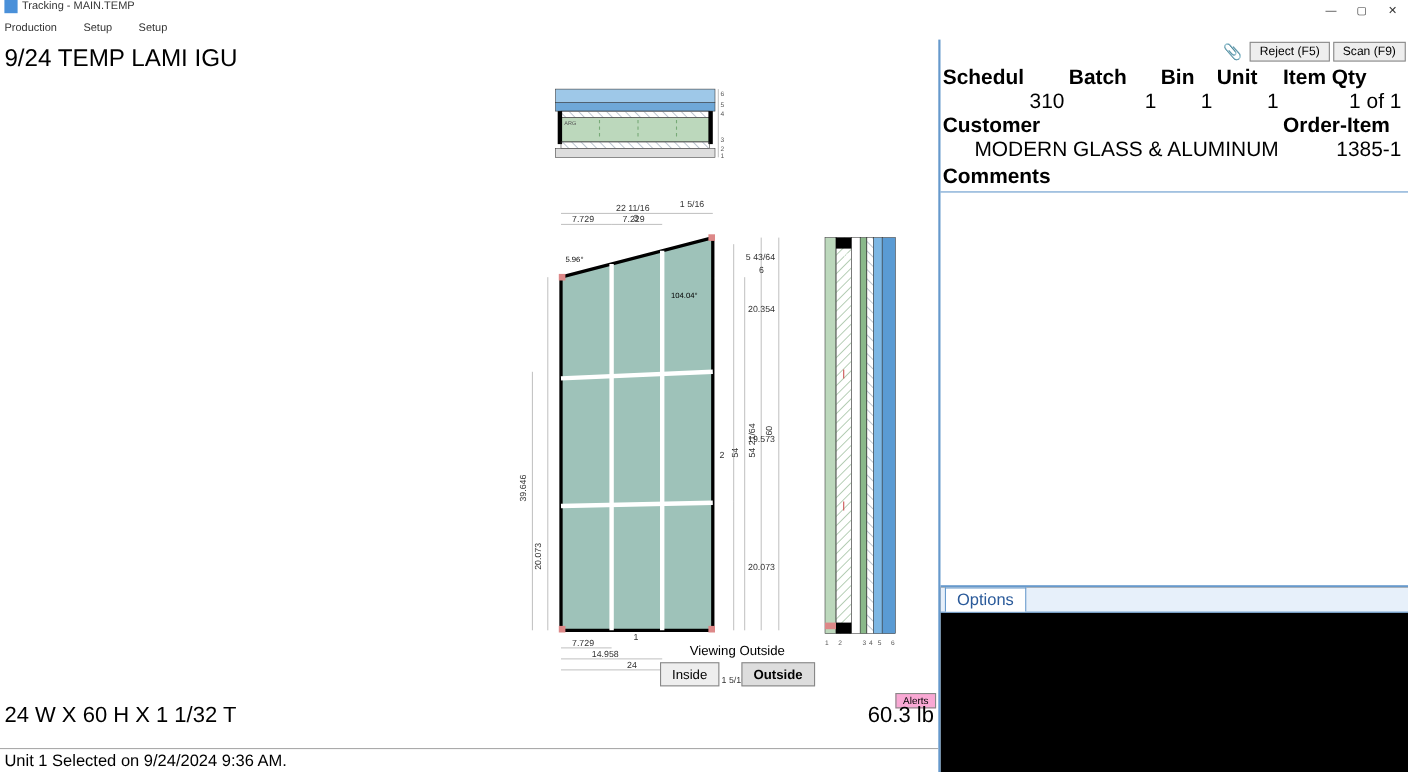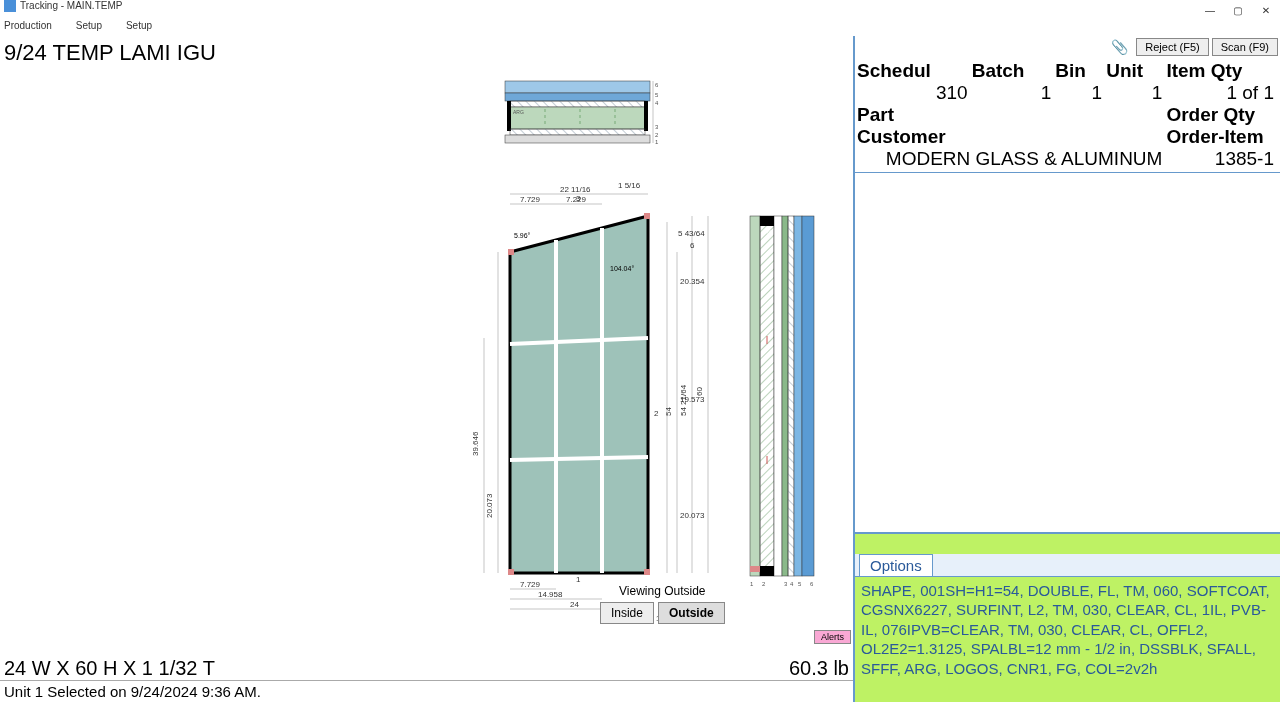--- a/index.html
+++ b/index.html
@@ -17,46 +17,46 @@
 .main { display: flex; height: calc(100% - 36px); }
 .left { flex: 1; position: relative; border-right: 2px solid #6699cc; display: flex; flex-direction: row; }
 .right { width: 425px; display: flex; flex-direction: column; }
 
 .desc-title { font-size: 22px; font-weight: normal; padding: 4px 4px 0 4px; }
 
 .drawing-area { flex: 1; position: relative; }
 .drawing-svg { position: absolute; left: 0; top: 0; }
 
 .view-row { position: absolute; left: 380px; bottom: 78px; text-align: center; font-size: 12px; }
-.view-buttons { display: flex; gap: 4px; justify-content: center; margin-top: 4px; }
+.view-buttons { display: flex; gap: 20px; justify-content: center; margin-top: 4px; }
 .view-buttons button { font-size: 12px; padding: 3px 10px; border: 1px solid #888; background: #eee; cursor: pointer; }
 .view-buttons button.active { font-weight: bold; background: #ddd; }
 
 .alerts-btn { position: absolute; right: 2px; bottom: 58px; font-size: 9px; padding: 1px 6px; border: 1px solid #888; background: #f9a8d4; cursor: pointer; }
 
-.dims-row { position: absolute; left: 4px; bottom: 22px; font-size: 20px; display: flex; width: calc(100% - 8px); justify-content: flex-end; }
+.dims-row { position: absolute; left: 4px; bottom: 40px; font-size: 20px; display: flex; width: calc(100% - 8px); justify-content: flex-end; }
 .dims-row .dims { flex: 1; }
 .dims-row .weight { }
 
 .status-bar { position: absolute; left: 0; bottom: 0; width: 100%; border-top: 1px solid #aaa; font-size: 15px; padding: 2px 4px; }
 
 
 .action-row { height: 22px; display: flex; justify-content: flex-end; align-items: center; gap: 3px; padding-right: 2px; }
 .action-row .attach-icon { font-size: 14px; color: #555; padding: 0 4px; cursor: pointer; }
 .action-row button { font-size: 11px; padding: 2px 8px; border: 1px solid #888; background: #eee; cursor: pointer; }
 
 .info-grid { padding: 2px 2px 0 2px; }
 .info-grid table { width: 100%; border-collapse: collapse; font-size: 19px; }
 .info-grid th { text-align: left; font-weight: bold; padding: 0 4px 0 0; }
 .info-grid td { text-align: right; padding: 0 4px 0 0; }
 
 .comments-label { font-size: 19px; font-weight: bold; padding: 2px 2px 0 2px; }
 .comments-box { flex: 1; border-top: 1px solid #6699cc; border-bottom: 2px solid #6699cc; margin-top: 2px; }
 
-.options-area { background: #bef264; flex: 0 0 168px; display: flex; flex-direction: column; justify-content: center; }
+.options-area { background: #000000; flex: 0 0 168px; display: flex; flex-direction: column; }
 .options-tab { display: inline-block; background: #fff; border: 1px solid #6699cc; border-bottom: none; padding: 2px 10px; font-size: 15px; color: #2a5a9a; cursor: pointer; margin-left: 4px; }
 .options-tabrow { background: #e7f0fa; border-bottom: 1px solid #6699cc; }
 .options-text { padding: 4px 6px; font-size: 15px; color: #2a5a9a; line-height: 1.3; word-wrap: break-word; }
 </style>
 </head>
 <body>
 
 <div class="titlebar">
   <span class="app-icon"></span>
   <span>Tracking - MAIN.TEMP</span>
@@ -230,37 +230,33 @@
           <th>Item Qty</th>
         </tr>
         <tr>
           <td>310</td>
           <td>1</td>
           <td>1</td>
           <td>1</td>
           <td>1 of 1</td>
         </tr>
         <tr>
-          <th colspan="4">Part</th>
-          <th>Order Qty</th>
-        </tr>
-        <tr>
           <th colspan="4">Customer</th>
           <th>Order-Item</th>
         </tr>
         <tr>
           <td colspan="4">MODERN GLASS &amp; ALUMINUM</td>
           <td>1385-1</td>
         </tr>
       </tbody>
         </table>
     </div>
 
+    <div class="comments-label">Comments</div>
     <div class="comments-box"></div>
 
     <div class="options-area">
       <div class="options-tabrow">
         <span class="options-tab">Options</span>
       </div>
-      <div class="options-text">SHAPE, 001SH=H1=54, DOUBLE, FL, TM, 060, SOFTCOAT, CGSNX6227, SURFINT, L2, TM, 030, CLEAR, CL, 1IL, PVB-IL, 076IPVB=CLEAR, TM, 030, CLEAR, CL, OFFL2, OL2E2=1.3125, SPALBL=12 mm - 1/2 in, DSSBLK, SFALL, SFFF, ARG, LOGOS, CNR1, FG, COL=2v2h</div>
     </div>
   </div>
 </div>
 
 </body></html>

